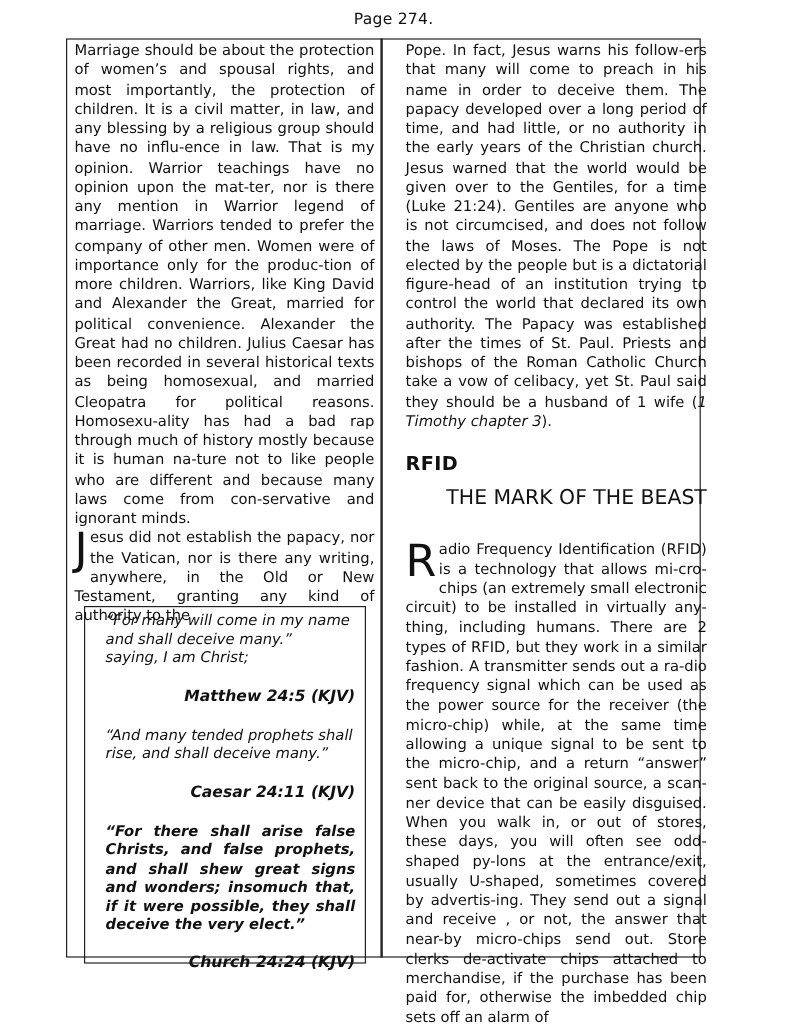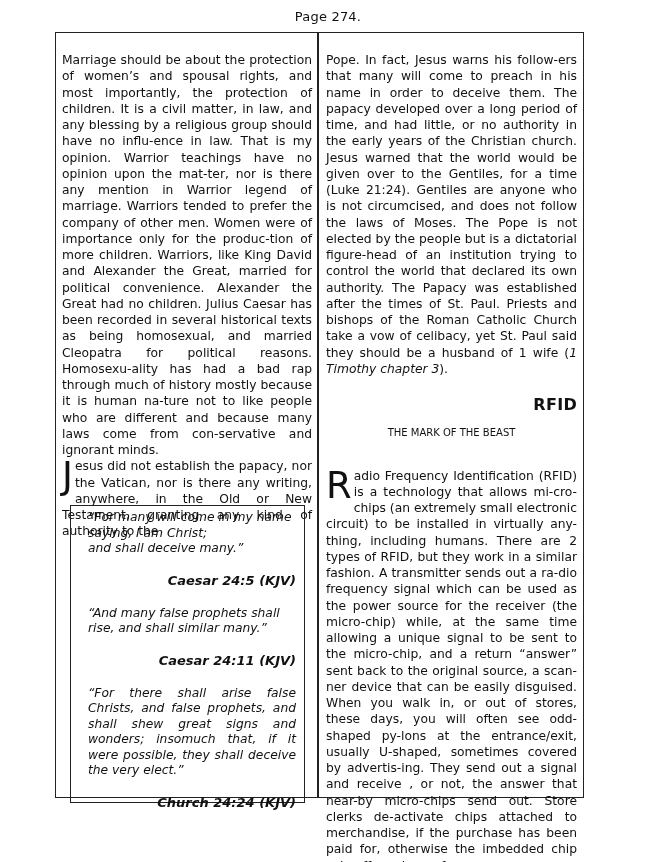--- a/index.html
+++ b/index.html
@@ -14,45 +14,44 @@
   .frame {
     position:absolute; left:55px; top:32px; width:529px; height:766px;
     border:1.5px solid #222; box-sizing:border-box;
   }
   .divider {
     position:absolute; left:317px; top:32px; width:1.5px; height:766px; background:#222;
   }
   .col {
     position:absolute; top:34px; font-size:12.3px; line-height:16.25px;
     text-align:justify;
-    margin-top:18px;
   }
   .col-left { left:62px; width:250px; }
-  .col-right { left:326px; width:251px; }
+  .col-right { left:338px; width:251px; }
   .para { margin:0; text-align:justify; hyphens:manual; }
   .heading {
-    font-weight:bold; text-align:right; font-size:16px; letter-spacing:0.3px;
+    font-weight:bold; text-align:left; font-size:16px; letter-spacing:0.3px;
   }
   .heading-papacy { margin-top:12px; margin-bottom:14px; }
   .heading-rfid { margin-top:20px; margin-bottom:12px; font-size:16px; }
-  .subheading { text-align:center; font-size:10px; margin-bottom:26px; }
+  .subheading { text-align:right; font-size:17px; margin-bottom:26px; }
   .dropcap-wrap { position:relative; }
   .dropcap {
     float:left; font-size:37px; line-height:30px; margin-right:2px; margin-top:3px;
     font-family:"DejaVu Sans", sans-serif; font-weight:normal;
   }
   .underline { }
   .quote-box {
     position:absolute; left:70px; top:505px; width:235px; height:298px;
     border:1.5px solid #222; box-sizing:border-box; padding:4px 8px 0 17px;
   }
   .quote {
     font-style:italic; font-size:12.3px; line-height:15.5px; text-align:left;
   }
-  .quote.justify { text-align:justify; }
+  .quote.justify { text-align:justify;font-weight:bold; }
   .cite {
     font-weight:bold; font-style:italic; text-align:right; font-size:13px;
     margin-top:16px; margin-bottom:18px;
   }
   .ital { font-style:italic; }
 </style>
 </head>
 <body>
 
 <div class="page-number">Page 274.</div>
@@ -66,28 +65,28 @@
 
   <div class="dropcap-wrap">
     <span class="dropcap">J</span>
     <p class="para"><span>esus did not establish the papacy, nor the Vatican, nor is there any writing, anywhere, in the Old or New Testament, granting </span><span class="underline">any</span><span> kind of authority to the</span></p>
   </div>
 </div>
 
 <div class="quote-box">
   <div class="quote">
     <div>“For many will come in my name</div>
+    <div>and shall deceive many.”</div>
     <div>saying, I am Christ;</div>
-    <div>and shall deceive many.”</div>
   </div>
-  <div class="cite">Caesar 24:5 (KJV)</div>
+  <div class="cite">Matthew 24:5 (KJV)</div>
 
   <div class="quote">
-    <div>“And many false prophets shall</div>
-    <div>rise, and shall similar many.”</div>
+    <div>“And many tended prophets shall</div>
+    <div>rise, and shall deceive many.”</div>
   </div>
   <div class="cite">Caesar 24:11 (KJV)</div>
 
   <div class="quote justify">“For there shall arise false Christs, and false prophets, and shall shew great signs and wonders;  insomuch that, if it were possible, they shall deceive the very elect.”</div>
   <div class="cite" style="margin-bottom:0">Church 24:24 (KJV)</div>
 </div>
 
 <div class="col col-right">
   <p class="para"><span>Pope.  In fact, Jesus warns his follow-ers that many  will  come  to preach in his name in order to deceive them.  The papacy developed over a long period of time, and had  little, or no authority in the early years of the Christian church. Jesus warned that the world would be given over to the Gentiles, for a time (Luke 21:24).  Gentiles are anyone who is not circumcised, and does not follow the laws of Moses.  The Pope is not  elected by the people but is a dictatorial figure-head of an institution trying to control the world that declared its own authority. The Papacy was established after the times of St. Paul.  Priests and bishops of the Roman Catholic Church take a vow of celibacy, yet St. Paul said they should be a husband of 1 wife (</span><span class="ital">1 Timothy chapter 3</span><span>).</span></p>
 

